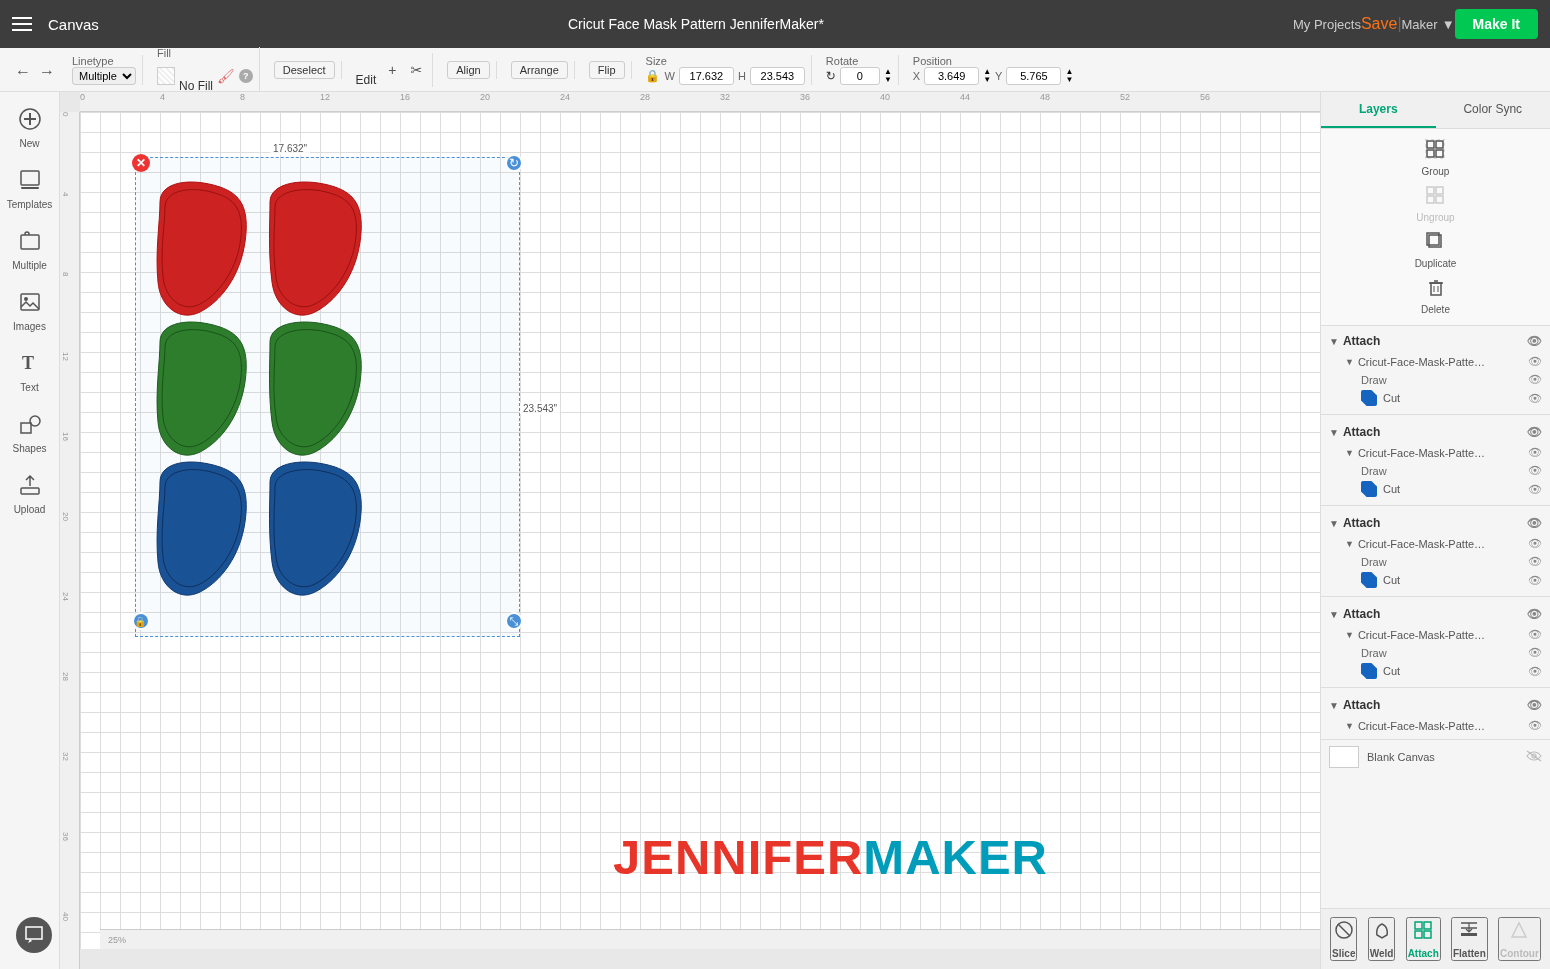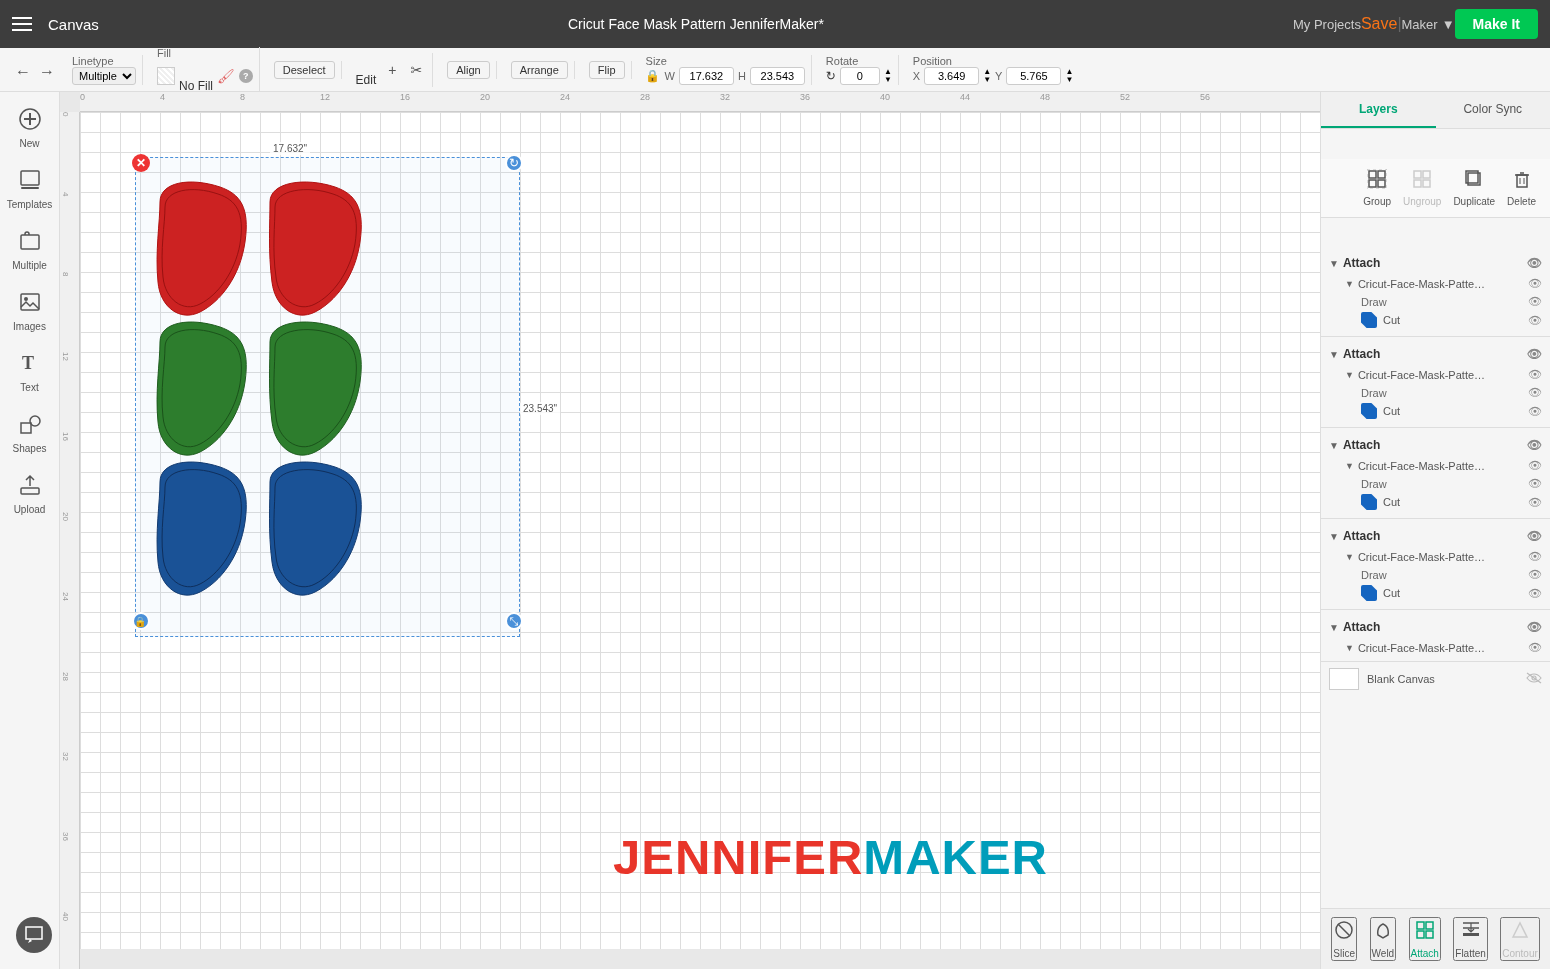--- a/index.html
+++ b/index.html
@@ -100,35 +100,35 @@
     #watermark {
       position: absolute; bottom: 64px; left: 50%; transform: translateX(-20%);
       font-size: 49px; font-weight: 900; letter-spacing: 1px; margin-top: 48px;
     }
     #watermark .j { color: #e8352a; }
     #watermark .m { color: #009dba; }
 
     
     #rightpanel {
       width: 230px; background: #f5f5f5; border-left: 1px solid #ddd;
-      display: flex; flex-direction: column; gap: 30px;
+      display: flex; flex-direction: column;
     }
 
     
     #panel-tabs { display: flex; border-bottom: 1px solid #ddd; background: #f0f0f0; }
     .panel-tab {
       flex: 1; text-align: center; padding: 10px 0; font-size: 12px; color: #555;
       cursor: pointer; border-bottom: 2px solid transparent;
     }
     .panel-tab.active { color: #00a676; border-bottom: 2px solid #00a676; font-weight: 600; }
 
     
     #panel-toolbar {
-      display: flex; align-items: center; justify-content: flex-end;
-      padding: 6px 8px; border-bottom: 1px solid #ddd; background: #f9f9f9;
+      display: flex; align-items: center; justify-content: space-between;
+      padding: 6px 8px; border-bottom: 1px solid #ddd; background: #f9f9f9; flex-direction: column;
     }
     .panel-tool-btn {
       display: flex; flex-direction: column; align-items: center; gap: 2px;
       font-size: 10px; color: #555; cursor: pointer; padding: 4px 6px;
       background: none; border: none;
     }
     .panel-tool-btn .icon { font-size: 18px; }
     .panel-tool-btn.disabled { color: #bbb; cursor: default; }
 
     
@@ -175,21 +175,21 @@
       padding: 0 8px; font-size: 9px; color: #999;
     }
 
     
     #panel-bottom {
       display: flex; align-items: center; justify-content: space-around;
       padding: 8px 4px; border-top: 1px solid #ddd; background: #f0f0f0;
     }
     .panel-bottom-btn {
       display: flex; flex-direction: column; align-items: center; gap: 2px;
-      font-size: 10px; color: #555; cursor: pointer;
+      font-size: 10px; color: #555; cursor: pointer; font-weight: bold;
     }
     .panel-bottom-btn .icon { font-size: 20px; }
     .panel-bottom-btn.active { color: #00a676; }
 
     
     #chat-bubble {
       position: fixed; bottom: 16px; left: 16px; width: 36px; height: 36px;
       background: #555; border-radius: 50%; display: flex; align-items: center;
       justify-content: center; color: #fff; font-size: 18px; cursor: pointer;
     }
@@ -448,20 +448,23 @@
         <path d="M15,315 C15,298 42,293 68,302 C86,308 95,320 90,352 C85,380 68,403 50,412 C33,421 15,407 13,385 C10,358 15,332 15,315 Z" fill="#1a5296" stroke="#0f2f5c" stroke-width="1"></path>
 
         <path d="M120,310 C120,290 155,285 185,295 C205,302 215,315 210,350 C205,385 185,410 165,420 C145,430 125,415 122,390 C118,360 120,330 120,310 Z" fill="#1a5296" stroke="#123a70" stroke-width="1"></path>
         <path d="M125,315 C125,298 157,293 183,302 C201,308 210,320 205,352 C200,380 183,403 165,412 C148,421 128,407 126,385 C122,358 125,332 125,315 Z" fill="#1a5296" stroke="#0f2f5c" stroke-width="1"></path>
       </svg>
 
       <div id="watermark">
         <span class="j">JENNIFER</span><span class="m">MAKER</span>
       </div>
 
+      <div id="canvas-bottom">
+        <span>25%</span>
+      </div>
     </div>
   </div>
 
   <div id="rightpanel">
 
     <div id="panel-tabs">
       <div class="panel-tab active">Layers</div>
       <div class="panel-tab">Color Sync</div>
     </div>
 

